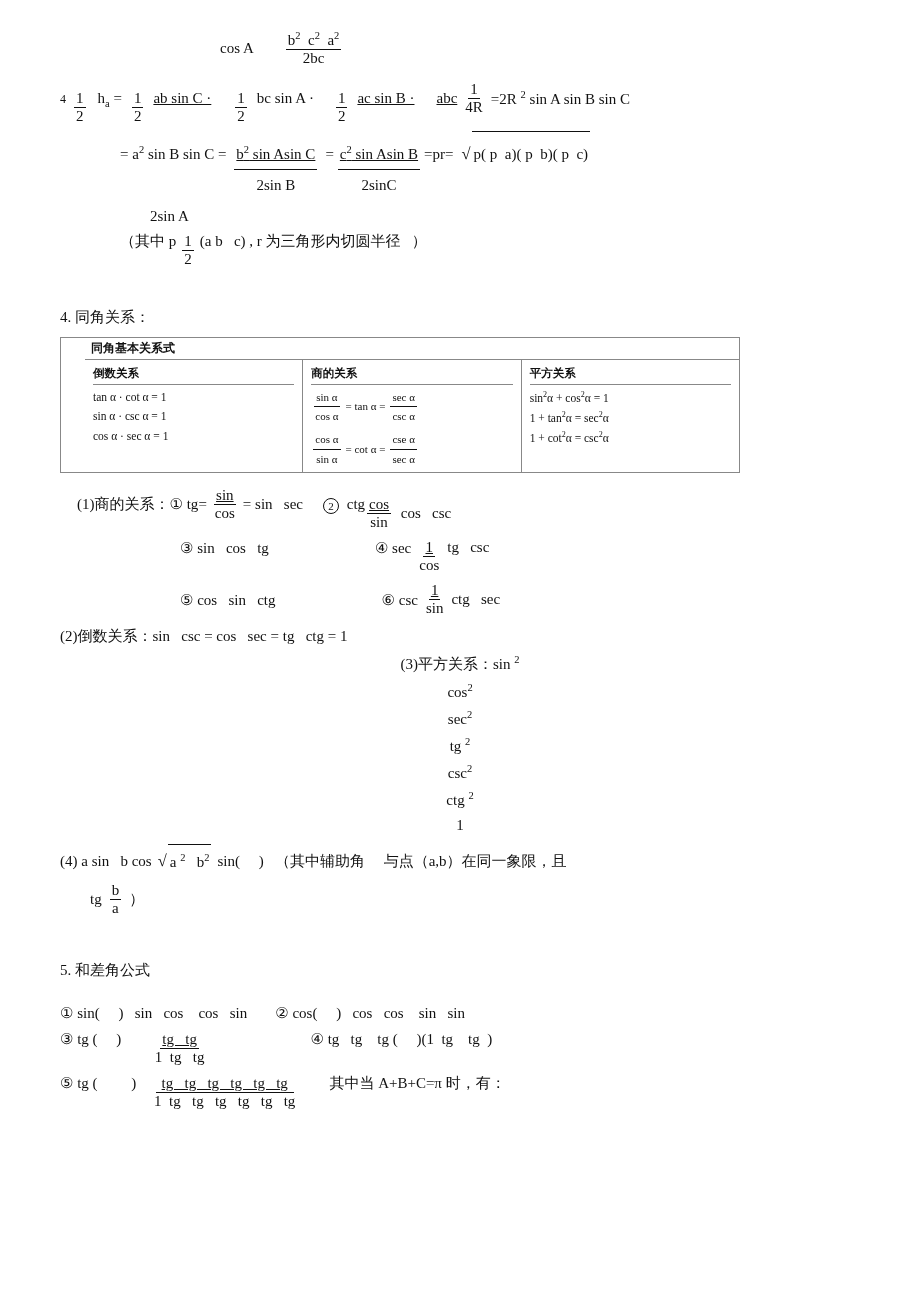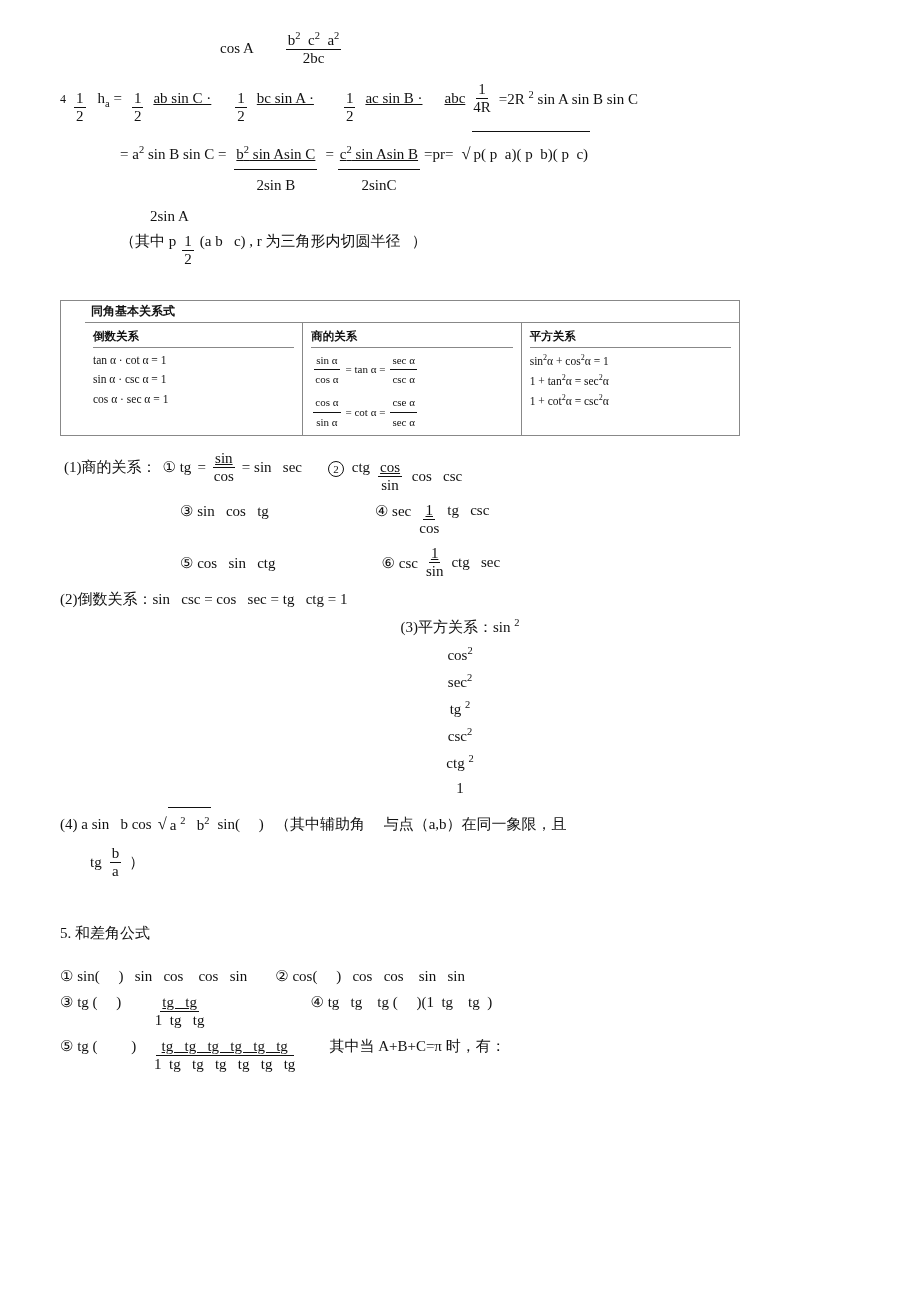--- a/index.html
+++ b/index.html
@@ -107,21 +107,21 @@
     <span>h<sub>a</sub> =</span>
     <span class="frac" style="margin:0 6px;">
       <span class="num">1</span>
       <span class="den">2</span>
     </span>
     <span style="text-decoration:underline; margin-right:14px;">ab sin C ·</span>
     <span class="frac" style="margin:0 6px;">
       <span class="num">1</span>
       <span class="den">2</span>
     </span>
-    <span style="text-decoration:underline; margin-right:20px;">bc sin A ·</span>
+    <span style="margin-right:12px;">bc sin A ·</span>
     <span class="frac" style="margin:0 6px;">
       <span class="num">1</span>
       <span class="den">2</span>
     </span>
     <span style="text-decoration:underline; margin-right:18px;">ac sin B ·</span>
     <span style="display:inline-flex; align-items:center; gap:4px;">
       <span style="text-decoration:underline;">abc</span>
       <span class="frac">
         <span class="num">1</span>
         <span class="den">4R</span>
@@ -155,20 +155,21 @@
     <span>（其中 p</span>
     <span class="frac">
       <span class="num">1</span>
       <span class="den">2</span>
     </span>
     <span>(a b&nbsp;&nbsp;&nbsp;c) , r  为三角形内切圆半径&nbsp;&nbsp;&nbsp;）</span>
   </div>
 
   <div style="height:18px;"></div>
 
+  <div class="section-title">4. 同角关系：</div>
 
   <div class="trig-table">
     <div class="table-title">同角基本关系式</div>
     <div class="table-body">
       <div class="col">
         <div class="col-header">倒数关系</div>
         <div>tan α · cot α = 1</div>
         <div>sin α · csc α = 1</div>
         <div>cos α · sec α = 1</div>
       </div>
@@ -199,21 +200,21 @@
       </div>
       <div class="col">
         <div class="col-header">平方关系</div>
         <div>sin<sup>2</sup>α + cos<sup>2</sup>α = 1</div>
         <div>1 + tan<sup>2</sup>α = sec<sup>2</sup>α</div>
         <div>1 + cot<sup>2</sup>α = csc<sup>2</sup>α</div>
       </div>
     </div>
   </div>
 
-  <div style="margin: 8px 0 4px 4px; display:flex; align-items:baseline; gap:6px; flex-wrap:wrap;">
+  <div style="margin: 8px 0 4px 17px; display:flex; align-items:baseline; flex-wrap:wrap;">
     <span>(1)商的关系：</span>
     <span>① tg</span>
     <span style="display:inline-flex; align-items:center; gap:4px;">
       =
       <span class="frac">
           <span class="num" style="text-decoration:underline;">sin</span>
           <span class="den">cos</span>
         </span>
       = sin&nbsp;&nbsp; sec
     </span>

